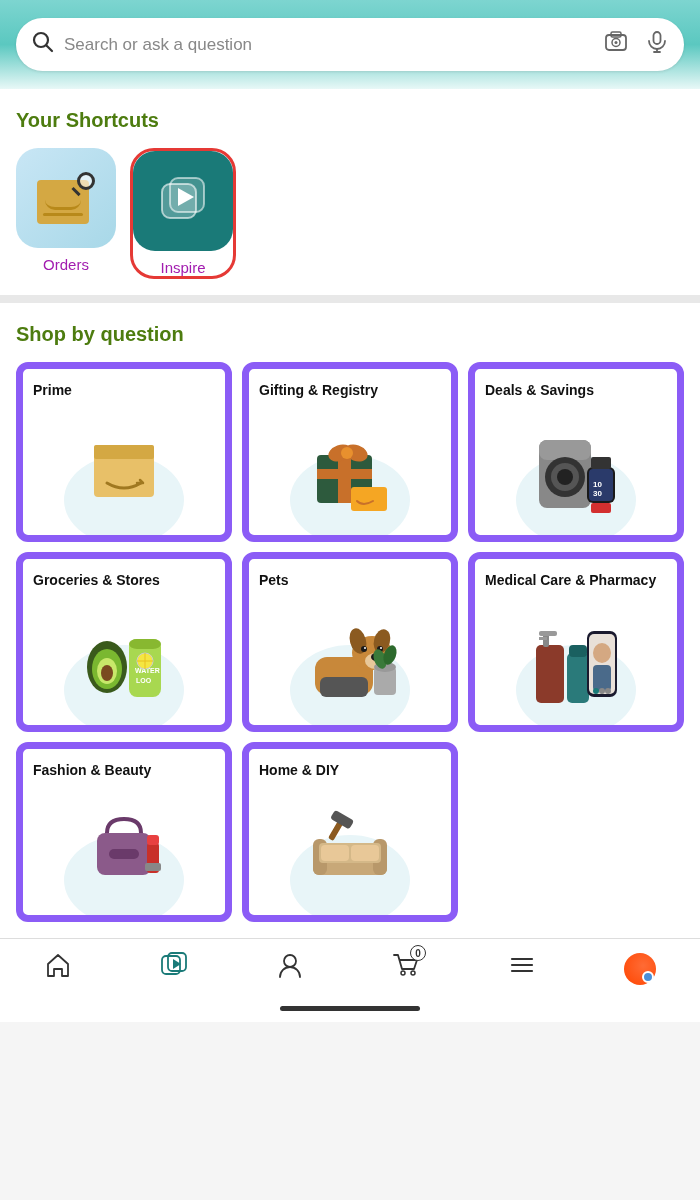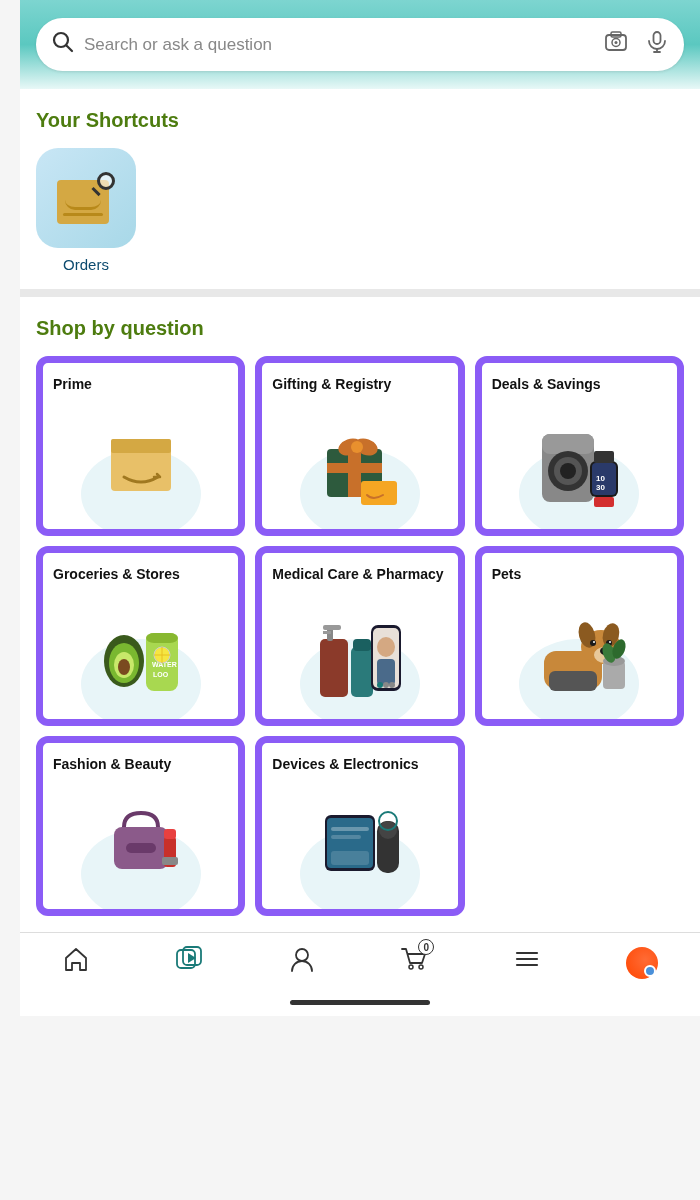--- a/index.html
+++ b/index.html
@@ -12,21 +12,20 @@
       display: flex;
       justify-content: center;
     }
     .phone-wrapper {
       width: 700px;
       min-height: 1200px;
       background: #f5f5f5;
       display: flex;
       flex-direction: column;
       overflow: hidden;
-      padding-left: 20px;
     }
 
     
     .header-gradient {
       background: linear-gradient(180deg, #7dd5d0 0%, #5bc8c0 50%, #e8f8f7 100%);
       padding: 18px 16px 18px 16px;
     }
     .search-bar {
       background: #fff;
       border-radius: 28px;
@@ -87,21 +86,21 @@
       position: relative;
     }
     .shortcut-icon-box.orders-bg {
       background: linear-gradient(135deg, #c8e6f5 0%, #a8d8e8 100%);
     }
     .shortcut-icon-box.inspire-bg {
       background: #1a7a78;
     }
     .shortcut-label {
       font-size: 15px;
-      color: #0c4a6e;
+      color: #a21caf;
       text-align: center;
     }
     .inspire-selected {
       border: 3px solid #e53935;
       border-radius: 24px;
     }
 
     
     .orders-icon {
       position: relative;
@@ -356,20 +355,32 @@
             </div>
             <div class="orders-magnify">
               <div class="magnify-circle"></div>
               <div class="magnify-handle"></div>
             </div>
           </div>
         </div>
         <span class="shortcut-label">Orders</span>
       </div>
 
+      <div class="shortcut-item inspire-selected">
+        <div class="shortcut-icon-box inspire-bg">
+          <svg class="inspire-icon-svg" viewBox="0 0 54 54" fill="none">
+
+            <rect x="6" y="10" width="34" height="34" rx="8" fill="rgba(255,255,255,0.25)" stroke="rgba(255,255,255,0.6)" stroke-width="2"></rect>
+            <rect x="14" y="4" width="34" height="34" rx="8" fill="rgba(255,255,255,0.18)" stroke="rgba(255,255,255,0.55)" stroke-width="2"></rect>
+
+            <polygon points="22,14 22,32 38,23" fill="white"></polygon>
+          </svg>
+        </div>
+        <span class="shortcut-label">Inspire</span>
+      </div>
     </div>
   </div>
 
   <div class="separator"></div>
 
   <div class="category-section">
     <div class="section-title">Shop by question</div>
     <div class="category-grid">
 
       <div class="category-card">
@@ -457,20 +468,55 @@
 
               <circle cx="66" cy="46" r="8" fill="#f5e642" stroke="#ccc" stroke-width="1"></circle>
               <line x1="66" y1="38" x2="66" y2="54" stroke="#e8c020" stroke-width="1"></line>
               <line x1="58" y1="46" x2="74" y2="46" stroke="#e8c020" stroke-width="1"></line>
             </svg>
           </div>
         </div>
       </div>
 
       <div class="category-card">
+        <div class="category-name">Pets</div>
+        <div class="category-img-area">
+          <div class="circle-bg"></div>
+          <div class="product-illus">
+            <svg width="100" height="90" viewBox="0 0 100 90">
+
+              <rect x="15" y="42" width="58" height="38" rx="12" fill="#c8883a"></rect>
+
+              <rect x="20" y="62" width="48" height="20" rx="6" fill="#555"></rect>
+
+              <ellipse cx="72" cy="38" rx="20" ry="17" fill="#c8883a"></ellipse>
+
+              <ellipse cx="58" cy="26" rx="8" ry="13" fill="#8b5a20" transform="rotate(-15 58 26)"></ellipse>
+              <ellipse cx="82" cy="26" rx="8" ry="12" fill="#8b5a20" transform="rotate(15 82 26)"></ellipse>
+
+              <ellipse cx="76" cy="46" rx="11" ry="8" fill="#e8c89a"></ellipse>
+
+              <ellipse cx="76" cy="42" rx="5" ry="4" fill="#1a1a1a"></ellipse>
+
+              <circle cx="64" cy="34" r="3" fill="#1a1a1a"></circle>
+              <circle cx="80" cy="34" r="3" fill="#1a1a1a"></circle>
+              <circle cx="65" cy="33" r="1" fill="white"></circle>
+              <circle cx="81" cy="33" r="1" fill="white"></circle>
+
+              <rect x="74" y="52" width="22" height="28" rx="4" fill="#aaa"></rect>
+              <ellipse cx="85" cy="52" rx="11" ry="5" fill="#999"></ellipse>
+
+              <ellipse cx="80" cy="44" rx="6" ry="10" fill="#3a7a3a" transform="rotate(-20 80 44)"></ellipse>
+              <ellipse cx="90" cy="40" rx="6" ry="10" fill="#2d6a2d" transform="rotate(20 90 40)"></ellipse>
+            </svg>
+          </div>
+        </div>
+      </div>
+
+      <div class="category-card">
         <div class="category-name">Medical Care &amp; Pharmacy</div>
         <div class="category-img-area">
           <div class="circle-bg"></div>
           <div class="product-illus">
             <svg width="90" height="95" viewBox="0 0 90 95">
 
               <rect x="5" y="30" width="28" height="58" rx="5" fill="#8b3a2a"></rect>
               <rect x="12" y="18" width="6" height="14" rx="2" fill="#888"></rect>
               <rect x="8" y="16" width="18" height="5" rx="2" fill="#999"></rect>
               <rect x="8" y="22" width="8" height="3" fill="#999"></rect>
@@ -486,96 +532,60 @@
 
               <circle cx="65" cy="76" r="3" fill="#1a7a78"></circle>
               <circle cx="71" cy="76" r="3" fill="#888"></circle>
               <circle cx="77" cy="76" r="3" fill="#888"></circle>
             </svg>
           </div>
         </div>
       </div>
 
       <div class="category-card">
-        <div class="category-name">Pets</div>
-        <div class="category-img-area">
-          <div class="circle-bg"></div>
-          <div class="product-illus">
-            <svg width="100" height="90" viewBox="0 0 100 90">
-
-              <rect x="15" y="42" width="58" height="38" rx="12" fill="#c8883a"></rect>
-
-              <rect x="20" y="62" width="48" height="20" rx="6" fill="#555"></rect>
-
-              <ellipse cx="72" cy="38" rx="20" ry="17" fill="#c8883a"></ellipse>
-
-              <ellipse cx="58" cy="26" rx="8" ry="13" fill="#8b5a20" transform="rotate(-15 58 26)"></ellipse>
-              <ellipse cx="82" cy="26" rx="8" ry="12" fill="#8b5a20" transform="rotate(15 82 26)"></ellipse>
-
-              <ellipse cx="76" cy="46" rx="11" ry="8" fill="#e8c89a"></ellipse>
-
-              <ellipse cx="76" cy="42" rx="5" ry="4" fill="#1a1a1a"></ellipse>
-
-              <circle cx="64" cy="34" r="3" fill="#1a1a1a"></circle>
-              <circle cx="80" cy="34" r="3" fill="#1a1a1a"></circle>
-              <circle cx="65" cy="33" r="1" fill="white"></circle>
-              <circle cx="81" cy="33" r="1" fill="white"></circle>
-
-              <rect x="74" y="52" width="22" height="28" rx="4" fill="#aaa"></rect>
-              <ellipse cx="85" cy="52" rx="11" ry="5" fill="#999"></ellipse>
-
-              <ellipse cx="80" cy="44" rx="6" ry="10" fill="#3a7a3a" transform="rotate(-20 80 44)"></ellipse>
-              <ellipse cx="90" cy="40" rx="6" ry="10" fill="#2d6a2d" transform="rotate(20 90 40)"></ellipse>
-            </svg>
-          </div>
-        </div>
-      </div>
-
-      <div class="category-card">
         <div class="category-name">Fashion &amp; Beauty</div>
         <div class="category-img-area">
           <div class="circle-bg"></div>
           <div class="product-illus">
             <svg width="90" height="80" viewBox="0 0 90 80">
 
               <rect x="18" y="28" width="54" height="42" rx="8" fill="#8b5a8a"></rect>
               <path d="M28 28 Q28 14 45 14 Q62 14 62 28" stroke="#6a3a6a" stroke-width="4" fill="none"></path>
               <rect x="30" y="44" width="30" height="10" rx="5" fill="#6a3a6a"></rect>
 
               <rect x="68" y="38" width="12" height="30" rx="3" fill="#c8302a"></rect>
               <rect x="68" y="30" width="12" height="10" rx="3" fill="#e84040"></rect>
               <rect x="66" y="58" width="16" height="8" rx="2" fill="#888"></rect>
             </svg>
           </div>
         </div>
       </div>
 
-
-      <div class="category-card">
-        <div class="category-name">Devices &amp; Electronics</div>
+      <div class="category-card">
+        <div class="category-name">Home &amp; DIY</div>
         <div class="category-img-area">
           <div class="circle-bg"></div>
           <div class="product-illus">
             <svg width="90" height="80" viewBox="0 0 90 80">
 
-              <rect x="10" y="16" width="50" height="56" rx="6" fill="#1a1a2e"></rect>
-              <rect x="12" y="19" width="46" height="50" rx="4" fill="#2a6a8a"></rect>
-
-              <rect x="62" y="22" width="22" height="52" rx="10" fill="#333"></rect>
-              <rect x="64" y="22" width="18" height="18" rx="9" fill="#444"></rect>
-
-              <circle cx="73" cy="22" r="9" fill="none" stroke="#1a7a78" stroke-width="2"></circle>
-
-              <rect x="16" y="28" width="38" height="4" rx="2" fill="rgba(255,255,255,0.3)"></rect>
-              <rect x="16" y="36" width="30" height="4" rx="2" fill="rgba(255,255,255,0.2)"></rect>
-              <rect x="16" y="52" width="38" height="14" rx="3" fill="rgba(255,255,255,0.15)"></rect>
-            </svg>
-          </div>
-        </div>
-      </div>
+              <rect x="8" y="42" width="74" height="28" rx="6" fill="#c8a878"></rect>
+              <rect x="8" y="34" width="14" height="36" rx="6" fill="#b8986a"></rect>
+              <rect x="68" y="34" width="14" height="36" rx="6" fill="#b8986a"></rect>
+              <rect x="14" y="38" width="62" height="20" rx="4" fill="#d4b888"></rect>
+
+              <rect x="16" y="40" width="28" height="16" rx="4" fill="#e8c898"></rect>
+              <rect x="46" y="40" width="28" height="16" rx="4" fill="#e8c898"></rect>
+
+              <rect x="34" y="14" width="6" height="22" rx="2" fill="#8b5a20" transform="rotate(30 34 14)"></rect>
+              <rect x="26" y="8" width="22" height="10" rx="3" fill="#555" transform="rotate(30 34 14)"></rect>
+            </svg>
+          </div>
+        </div>
+      </div>
+
 
     </div>
   </div>
 
   <div class="bottom-nav">
     <div class="nav-item">
       <span class="nav-icon">
         <svg width="28" height="28" viewBox="0 0 28 28" fill="none">
           <path d="M4 13 L14 4 L24 13 L24 25 L18 25 L18 18 L10 18 L10 25 L4 25 Z" stroke="#333" stroke-width="1.8" fill="none" stroke-linejoin="round"></path>
         </svg>

